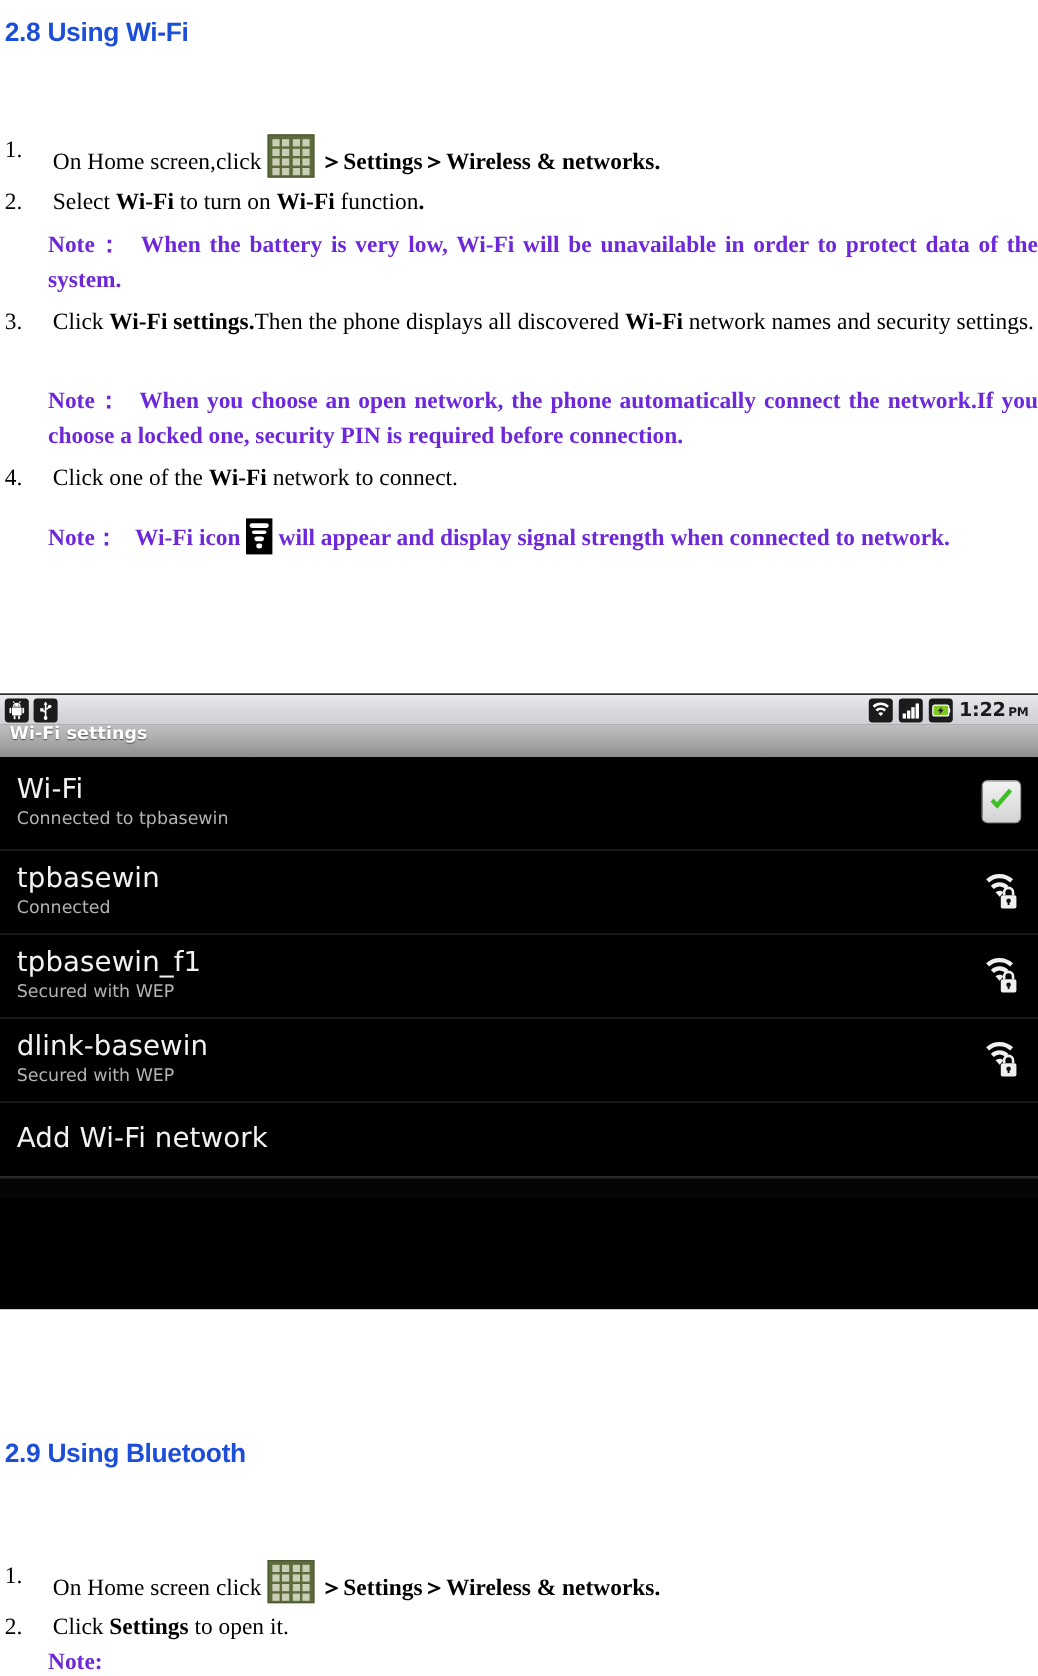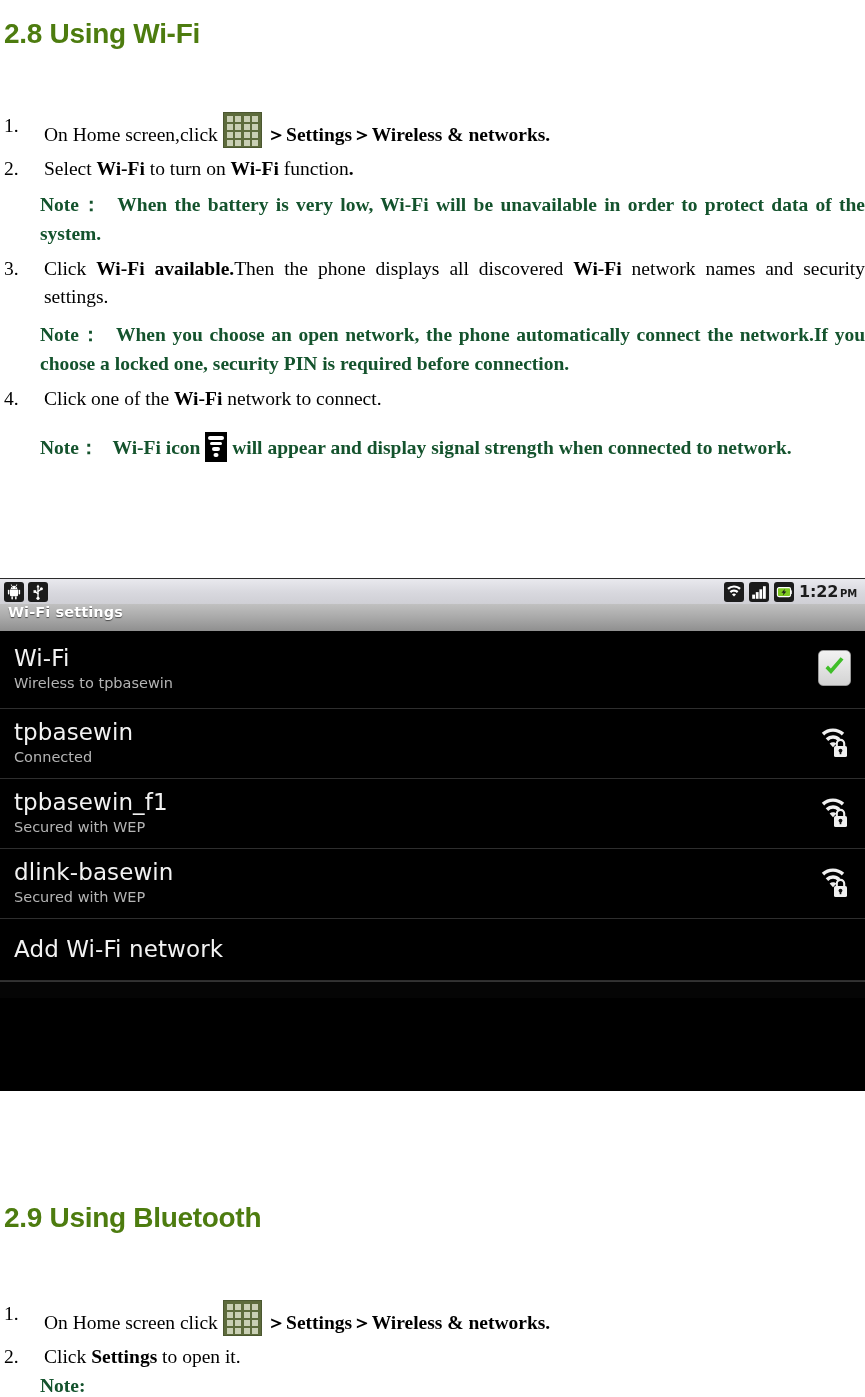--- a/index.html
+++ b/index.html
@@ -13,22 +13,22 @@
     position: relative;
     font-family: "Liberation Serif", "DejaVu Serif", serif;
     color: #000000;
     overflow: hidden;
   }
 
   
   .doc-heading {
     font-family: "Liberation Sans", "DejaVu Sans", sans-serif;
     font-weight: bold;
-    font-size: 28px;
-    color: #4d7c0f;
+    font-size: 22px;
+    color: #1d4ed8;
     letter-spacing: -0.3px;
     line-height: 1.05;
   }
   #heading-wifi { position: absolute; left: 4px; top: 0px; }
   #heading-bluetooth { position: absolute; left: 4px; top: 1184px; }
 
   
   .step {
     position: absolute;
     left: 4px;
@@ -48,21 +48,21 @@
     display: block;
   }
   .just { text-align: justify; text-justify: inter-word; }
   b, .b { font-weight: bold; }
   .note-block {
     position: absolute;
     left: 40px;
     width: 825px;
     font-size: 19.5px;
     line-height: 29px;
-    color: #14532d;
+    color: #6d28d9;
     font-weight: bold;
     text-align: justify;
     text-justify: inter-word;
   }
   .nbsp-gap { display: inline-block; width: 14px; }
 
   
   .launcher-icon {
     display: inline-block;
     vertical-align: -7px;
@@ -245,21 +245,21 @@
   <span class="num">2.</span>
   <span class="body"><span>Select </span><b>Wi-Fi</b><span> to turn on </span><b>Wi-Fi</b><span> function</span><b>.</b></span>
 </div>
 
 <div class="note-block" style="top:190px;">
   <span>Note：</span><span class="nbsp-gap"></span><span>When the battery is very low, Wi-Fi will be unavailable in order to protect data of the system.</span>
 </div>
 
 <div class="step" style="top:255px;">
   <span class="num">3.</span>
-  <span class="body just"><span>Click </span><b>Wi-Fi available.</b><span>Then the phone displays all discovered </span><b>Wi-Fi</b><span> network names and security settings.</span></span>
+  <span class="body just"><span>Click </span><b>Wi-Fi settings.</b><span>Then the phone displays all discovered </span><b>Wi-Fi</b><span> network names and security settings.</span></span>
 </div>
 
 <div class="note-block" style="top:320px;">
   <span>Note：</span><span class="nbsp-gap"></span><span>When you choose an open network, the phone automatically connect the network.If you choose a locked one, security PIN is required before connection.</span>
 </div>
 
 <div class="step" style="top:385px;">
   <span class="num">4.</span>
   <span class="body"><span>Click one of the </span><b>Wi-Fi</b><span> network to connect.</span></span>
 </div>
@@ -335,21 +335,21 @@
     </div>
   </div>
 
   <div class="title-bar">
     <span class="title-bar-text">Wi-Fi settings</span>
   </div>
 
   <div class="list-row" style="min-height:78px;">
     <div class="row-texts">
       <div class="row-title">Wi-Fi</div>
-      <div class="row-sub">Wireless to tpbasewin</div>
+      <div class="row-sub">Connected to tpbasewin</div>
     </div>
     <div class="row-accessory">
       <span class="checkbox-on">
         <svg width="25" height="25" viewBox="0 0 25 25">
             <path d="M3.5 13.2 L9 19 L21.5 4.5 L18.6 2.2 L8.8 13.6 L6 10.4 Z" fill="#3fbe28"></path>
           </svg>
       </span>
     </div>
   </div>
 

